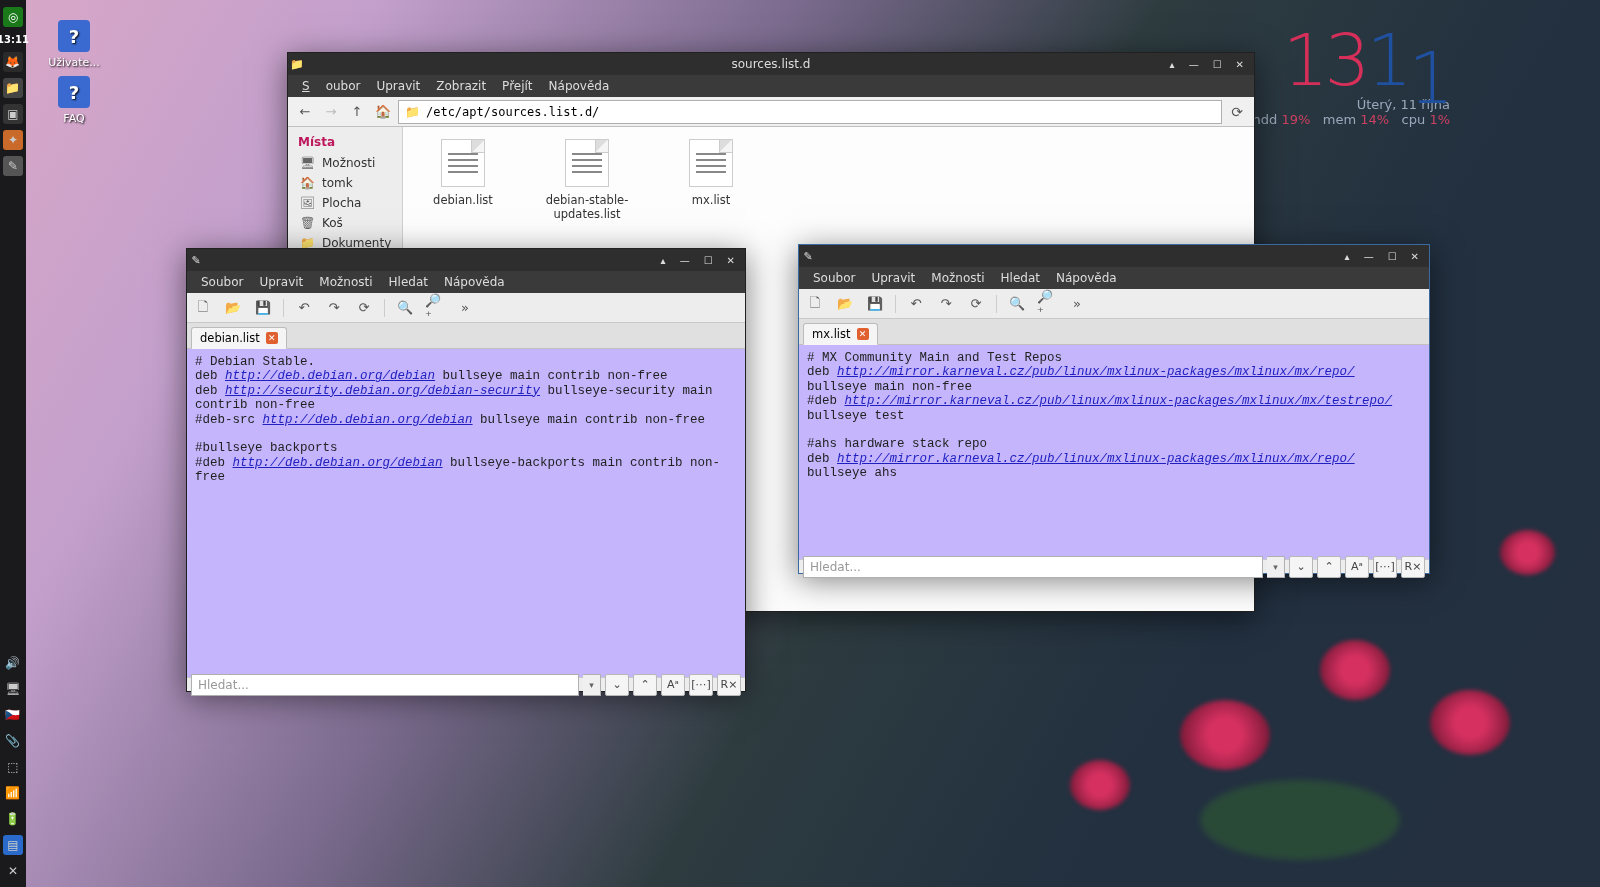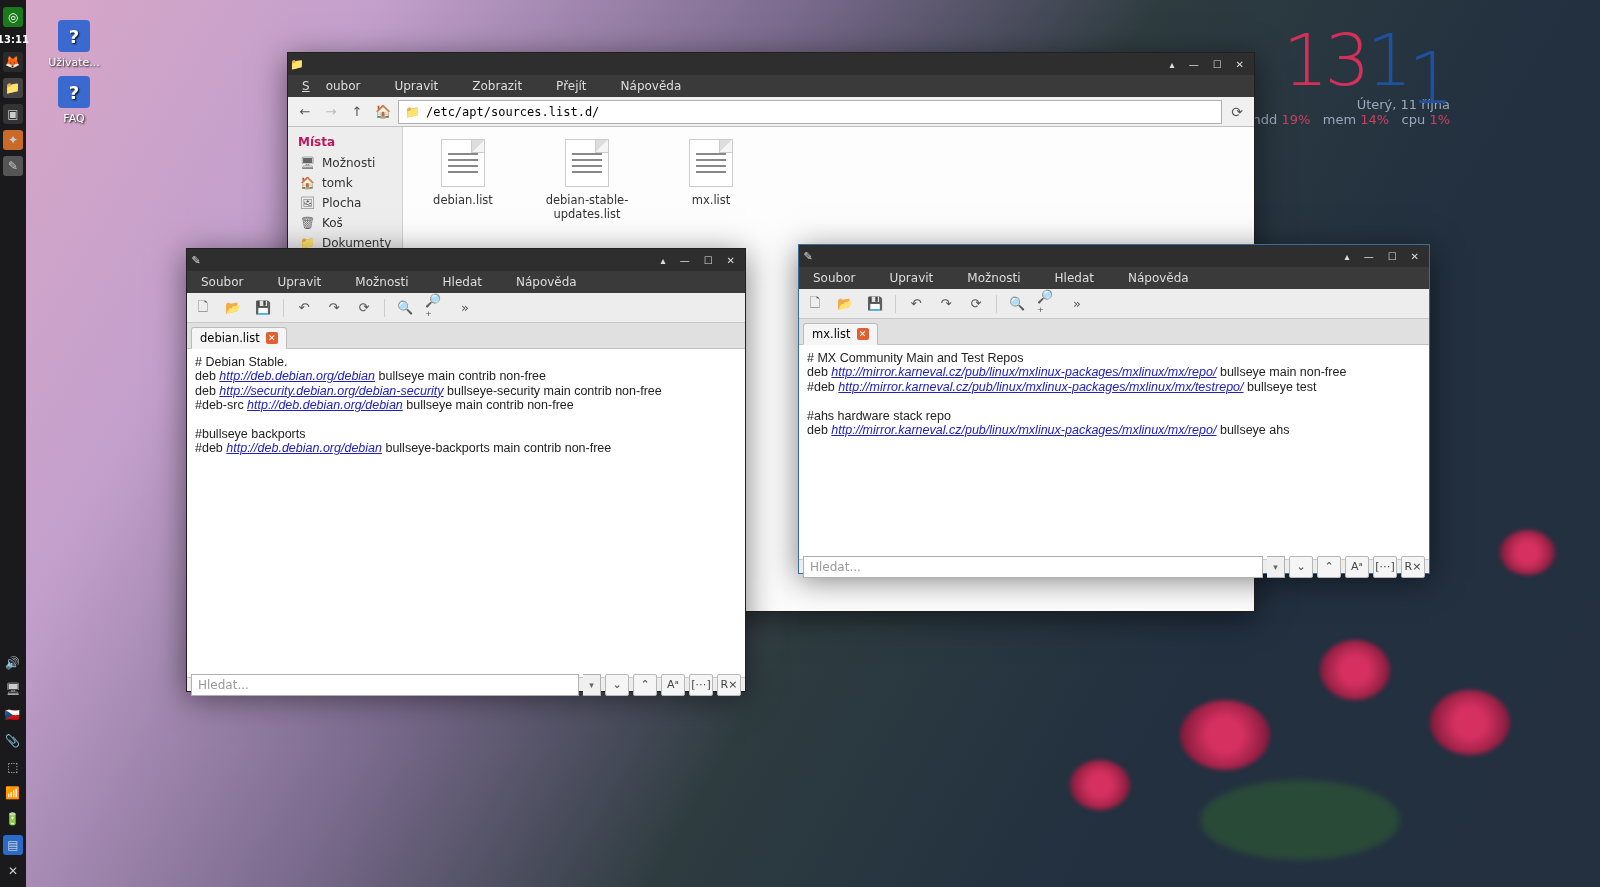--- a/index.html
+++ b/index.html
@@ -64,21 +64,21 @@
   .titlebar {
     height:22px; background:#2e2e2e; color:#ddd; font-size:12px;
     display:flex; align-items:center; position:relative; flex:0 0 auto;
   }
   .titlebar .win-icon { width:18px; text-align:center; font-size:11px; }
   .titlebar .title { position:absolute; left:0; right:0; text-align:center; pointer-events:none; }
   .titlebar .ctrls { margin-left:auto; display:flex; gap:14px; padding:0 10px; font-size:10px; }
   .titlebar .ctrls span { cursor:default; }
   .menubar {
     height:22px; background:#3a3a3a; display:flex; align-items:center;
-    padding:0 6px; gap:18px; flex:0 0 auto;
+    padding:0 6px; gap:0; flex:0 0 auto;
   }
   .menubar span { color:#ddd; font-size:12px; padding:2px 8px; cursor:default; }
   .menubar span u { text-decoration:underline; }
 
   
   .filebar {
     height:30px; background:#f0f0f0; border-bottom:1px solid #c0c0c0;
     display:flex; align-items:center; padding:0 6px; gap:4px; flex:0 0 auto;
   }
   .filebar .nav-btn {
@@ -127,21 +127,21 @@
   .tabbar .tab {
     background:#f5f5f5; border:1px solid #bbb; border-bottom:1px solid #f5f5f5;
     padding:3px 8px; font-size:11.5px; display:flex; align-items:center; gap:6px;
     border-radius:3px 3px 0 0; position:relative; top:1px;
   }
   .tabbar .tab .tab-x {
     width:12px; height:12px; background:#e06030; color:#fff; font-size:9px;
     display:flex; align-items:center; justify-content:center; border-radius:2px;
   }
   .editor-body {
-    flex:1; background:#ffffff; padding:6px 8px; font-family:Liberation Sans, sans-serif;
+    flex:1; background:#c4b5fd; padding:6px 8px; font-family:Liberation Mono, monospace;
     font-size:12.5px; line-height:1.15; color:#222; overflow:hidden; white-space:pre-wrap; word-break:break-word;
   }
   .editor-body a { color:#2020c0; font-style:italic; text-decoration:underline; }
   .searchbar {
     height:14px; background:#ededed; border-top:1px solid #c8c8c8;
     display:flex; align-items:center; padding:0 4px; gap:4px; flex:0 0 auto;
   }
   .searchbar .sinput {
     flex:1; height:22px; border:1px solid #b0b0b0; background:#fff;
     display:flex; align-items:center; padding:0 6px; font-size:12px;
@@ -208,20 +208,21 @@
   <div class="stats">
     <span class="k">hdd</span> <span class="v">19%</span>&nbsp;&nbsp;
     <span class="k">mem</span> <span class="v">14%</span>&nbsp;&nbsp;
     <span class="k">cpu</span> <span class="v">1%</span>
   </div>
 </div>
 
 <div class="win win-fm">
   <div class="titlebar">
     <div class="win-icon">📁</div>
+    <div class="title">sources.list.d</div>
     <div class="ctrls">
       <span>▴</span>
       <span>—</span>
       <span>☐</span>
       <span>✕</span>
     </div>
   </div>
   <div class="menubar">
     <span><u>S</u><span></span>oubor</span>
     <span>Upravit</span>

